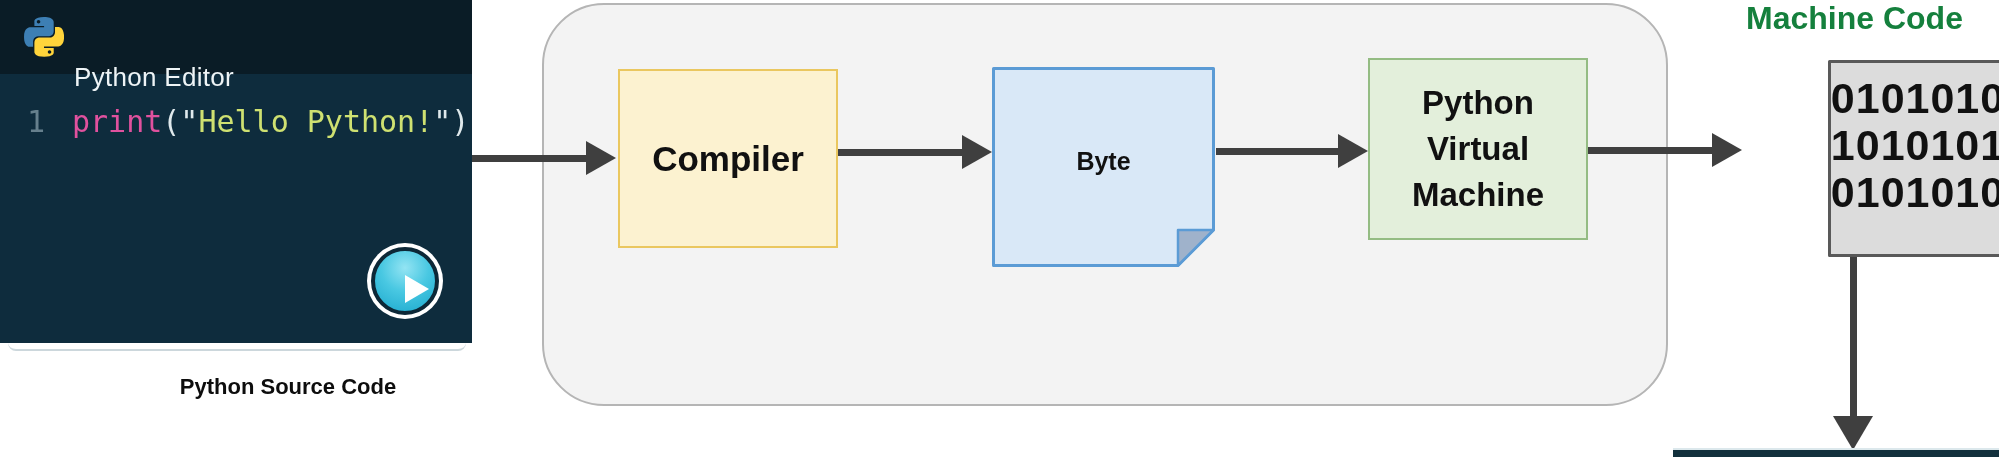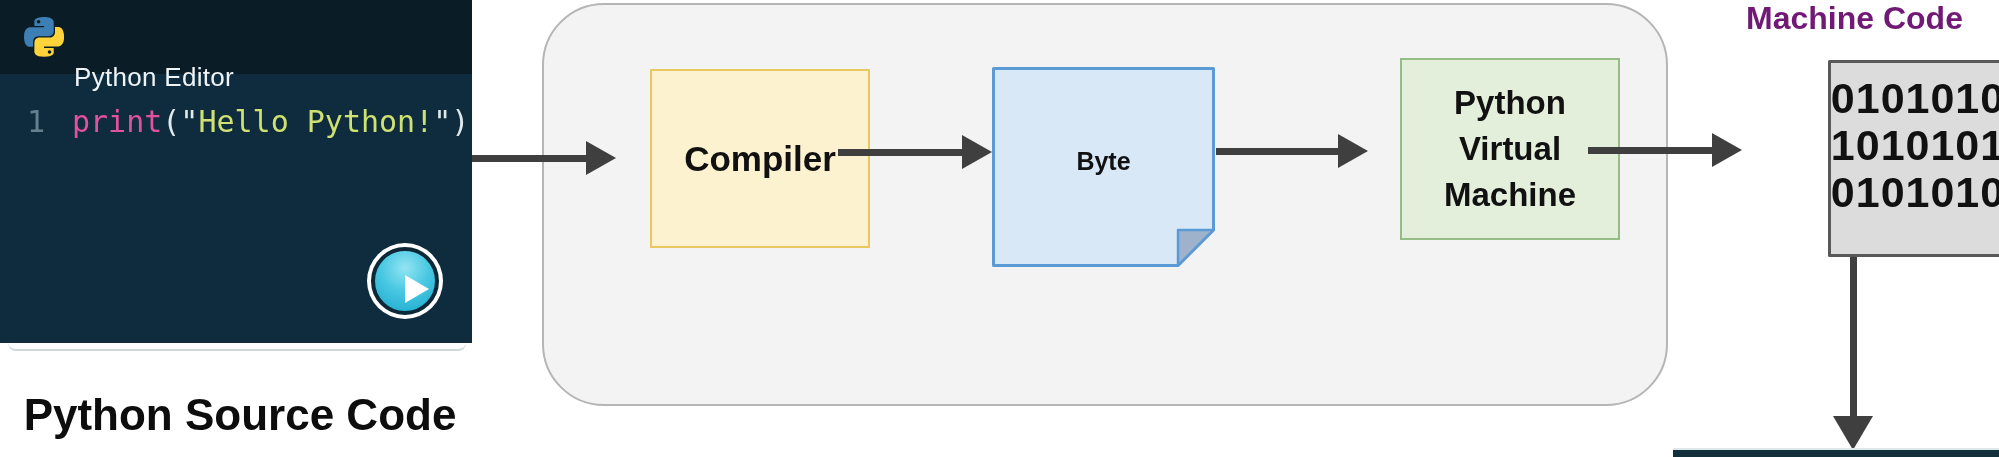--- a/index.html
+++ b/index.html
@@ -25,32 +25,32 @@
     border-bottom:2px solid #ccd7dc;border-radius:0 0 14px 14px;}
   
   .play-outer{position:absolute;left:367px;top:243px;width:76px;height:76px;border-radius:50%;
     background:#ffffff;}
   .play-inner{position:absolute;left:4px;top:4px;width:68px;height:68px;border-radius:50%;
     box-sizing:border-box;border:4px solid #0d2837;
     background:radial-gradient(circle at 50% 28%, #93e4f3 0%, #49c8e2 45%, #1ba8cd 100%);}
   .play-tri{position:absolute;left:30px;top:24px;width:0;height:0;
     border-left:24px solid #ffffff;border-top:14px solid transparent;border-bottom:14px solid transparent;}
   
-  .label-source{position:absolute;left:0;top:390px;width:480px;text-align:center;
-    font-size:44px;font-weight:bold;color:#0d0d0d;}
+  .label-source{position:absolute;left:0;top:374px;width:480px;text-align:center;
+    font-size:22px;font-weight:bold;color:#0d0d0d;padding-left:48px;}
   .label-machine{position:absolute;left:1722px;top:0px;width:265px;text-align:center;
-    font-size:32px;font-weight:bold;color:#701a75;}
+    font-size:32px;font-weight:bold;color:#15803d;}
   .label-interpreter{position:absolute;left:542px;top:308px;width:1126px;text-align:center;
     font-size:40px;font-weight:bold;color:#0c0c0c;}
   
   .container{position:absolute;left:542px;top:3px;width:1126px;height:403px;
     box-sizing:border-box;border:2px solid #b5b5b5;border-radius:62px;background:#f3f3f3;}
   
   .box{position:absolute;box-sizing:border-box;display:flex;flex-direction:column;
-    align-items:center;justify-content:center;text-align:center;color:#111;font-weight:bold;margin-left:32px;}
+    align-items:center;justify-content:center;text-align:center;color:#111;font-weight:bold;}
   .box-compiler{left:618px;top:69px;width:220px;height:179px;background:#fcf2d0;
     border:2.5px solid #eac75f;font-size:35px;}
   .box-pvm{left:1368px;top:58px;width:220px;height:182px;background:#e3efdb;
     border:2.5px solid #94bc83;font-size:33px;line-height:46px;}
   
   .note{position:absolute;}
   .note svg{position:absolute;left:0;top:0;}
   .note-text{position:absolute;left:0;top:0;width:100%;height:100%;
     display:flex;flex-direction:column;align-items:center;justify-content:center;
     text-align:center;color:#111;font-weight:bold;}

